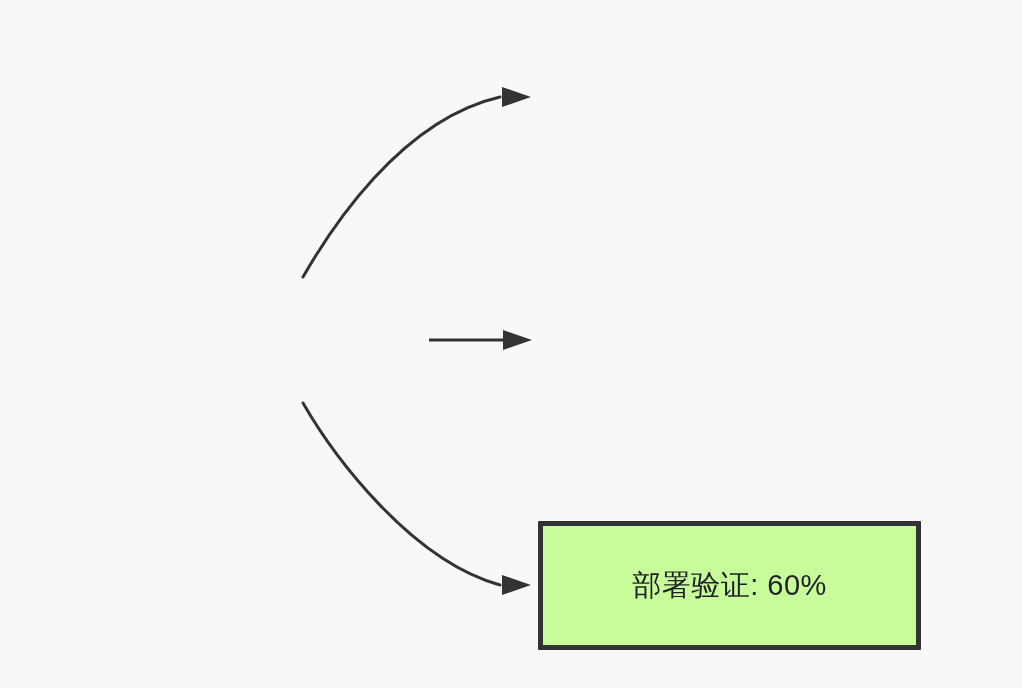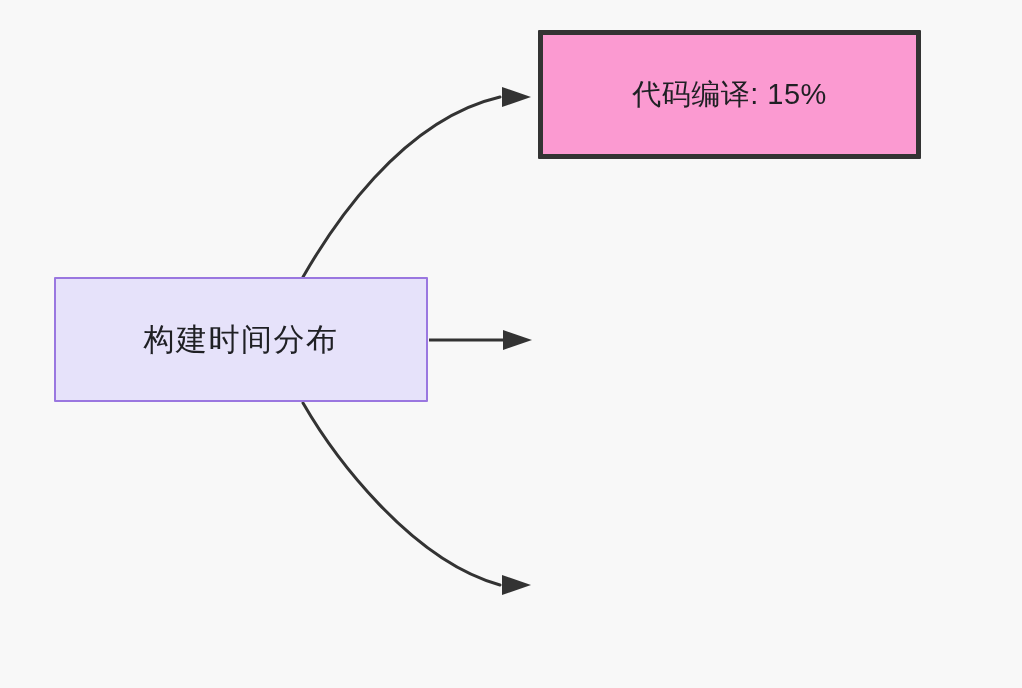--- a/index.html
+++ b/index.html
@@ -98,23 +98,20 @@
       <path d="M 429 340 L 503 340" fill="none" stroke="#333333" stroke-width="3" stroke-linecap="butt"></path>
       <polygon points="503,330 532,340 503,350" fill="#333333"></polygon>
     </g>
 
     <g>
       <path d="M 303 403 C 333 455 410 560 500 585" fill="none" stroke="#333333" stroke-width="3" stroke-linecap="round"></path>
       <polygon points="502,575 531,585 502,595" fill="#333333"></polygon>
     </g>
   </svg>
 
-  <div class="node" id="node-root">
-    <span class="node-label">构建时间分布</span>
-  </div>
-
-  <div class="node leaf" id="node-compile">
-    <span class="node-label">代码编译: 15%</span>
-  </div>
 
 
+
+  <div class="node leaf" id="node-deploy">
+    <span class="node-label">部署验证: 60%</span>
+  </div>
 
 </div>
 
 </body></html>

